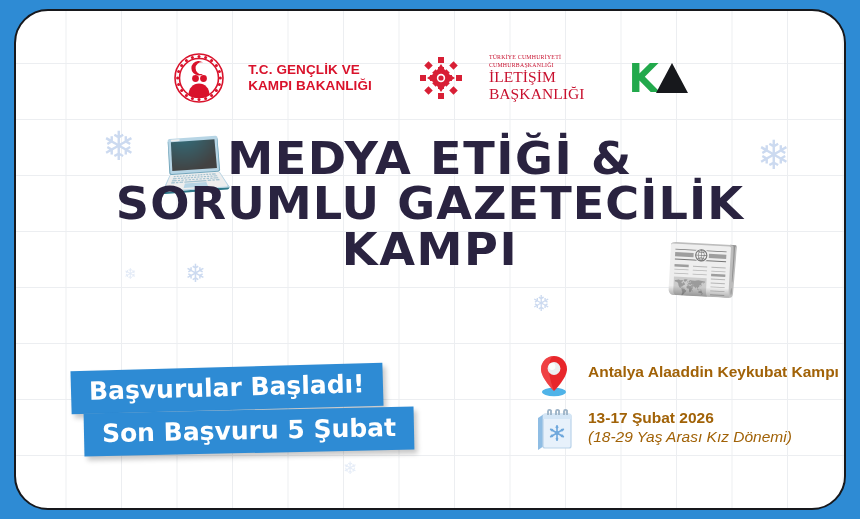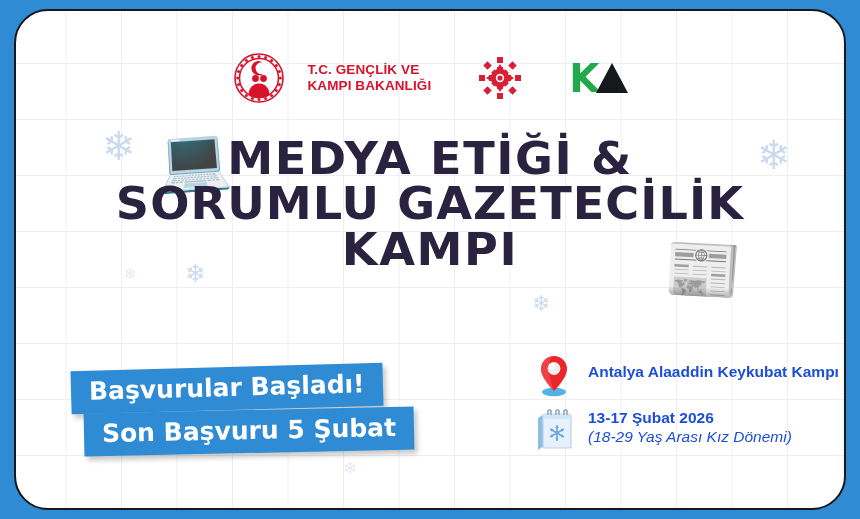--- a/index.html
+++ b/index.html
@@ -129,21 +129,21 @@
     left:68px; top:399px;
     padding:6px 18px 8px 18px;
     font-size:25px;
     transform:rotate(-1.2deg);
   }
 
   
   #info { position:absolute; left:516px; top:341px; z-index:4; }
   .info-row { display:flex; align-items:flex-start; gap:12px; margin-bottom:8px; }
   .info-ico { width:44px; height:46px; position:relative; flex:none; }
-  .info-txt { color:#1d4ed8; padding-top:10px; }
+  .info-txt { color:#a16207; padding-top:10px; }
   .info-line1 { font-size:15.5px; font-weight:bold; line-height:1.25; white-space:nowrap; }
   .info-line2 { font-size:15.5px; line-height:1.3; white-space:nowrap;font-style:italic; }
   #row2 .info-txt { padding-top:2px; }
 </style>
 </head>
 <body>
 
 <div id="poster">
   <div id="card">
     <div id="grid"></div>
@@ -216,20 +216,26 @@
               <rect x="14" y="22" width="22" height="6"></rect>
               <g transform="rotate(45 25 25)">
                 <rect x="22.5" y="15" width="5" height="20"></rect>
                 <rect x="15" y="22.5" width="20" height="5"></rect>
               </g>
               <circle cx="25" cy="25" r="4.2" fill="#ffffff"></circle>
               <circle cx="25" cy="25" r="2.6"></circle>
             </g>
           </svg>
         </span>
+        <span>
+          <div class="il-text-small">TÜRKİYE CUMHURİYETİ</div>
+          <div class="il-text-small">CUMHURBAŞKANLIĞI</div>
+          <div class="il-text-big">İLETİŞİM</div>
+          <div class="il-text-big">BAŞKANLIĞI</div>
+        </span>
       </div>
 
       <div id="kamp">
         <span class="kamp-g">K</span>
         <span class="kamp-tri"></span>
       </div>
     </div>
 
     <span class="art" id="laptop">💻</span>
     <span class="art" id="news">📰</span>

